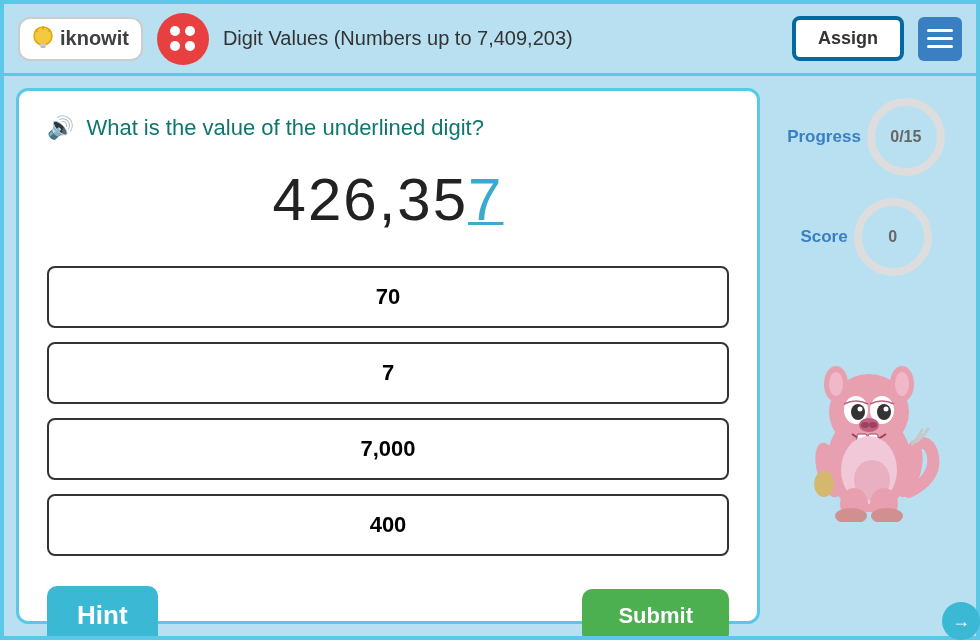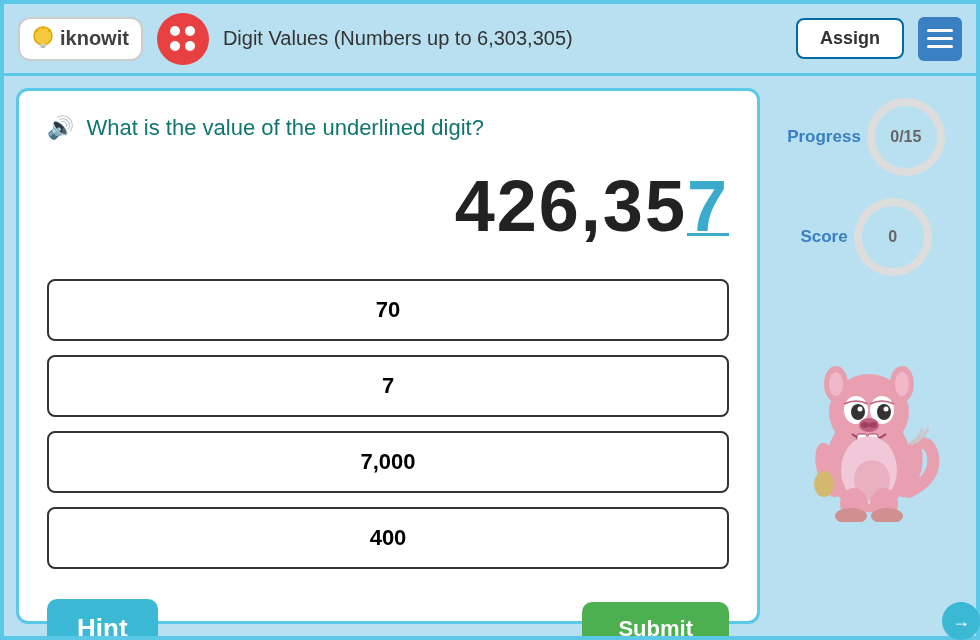--- a/index.html
+++ b/index.html
@@ -76,21 +76,21 @@
 
     .header-title {
       flex: 1;
       font-size: 20px;
       color: #333;
       font-weight: 500;
     }
 
     .assign-btn {
       background: white;
-      border: 2px solid #0369a1;
+      border: 4px solid #0369a1;
       border-radius: 8px;
       padding: 8px 22px;
       font-size: 18px;
       font-weight: 700;
       cursor: pointer;
       color: #333;
     }
 
     .hamburger-btn {
       background: #3a7fc1;
@@ -149,23 +149,23 @@
       flex-shrink: 0;
     }
 
     .question-text {
       font-size: 22px;
       color: #0f766e;
       font-weight: 400;
     }
 
     .number-display {
-      text-align: right;
-      font-size: 72px;
-      font-weight: 700;
+      text-align: center;
+      font-size: 60px;
+      font-weight: 400;
       color: #222;
       padding: 4px 0;
       letter-spacing: 2px;
     }
 
     .number-normal {
       color: #222;
     }
 
     .number-underlined {
@@ -329,21 +329,21 @@
 
     <div class="dice-icon">
       <div class="dice-dots">
         <div class="dot"></div>
         <div class="dot"></div>
         <div class="dot"></div>
         <div class="dot"></div>
       </div>
     </div>
 
-    <div class="header-title">Digit Values (Numbers up to 6,303,305)</div>
+    <div class="header-title">Digit Values (Numbers up to 7,409,203)</div>
 
     <button class="assign-btn">Assign</button>
     <button class="hamburger-btn">
       <div class="hamburger-line"></div>
       <div class="hamburger-line"></div>
       <div class="hamburger-line"></div>
     </button>
   </div>
 
   <div class="main-content">

